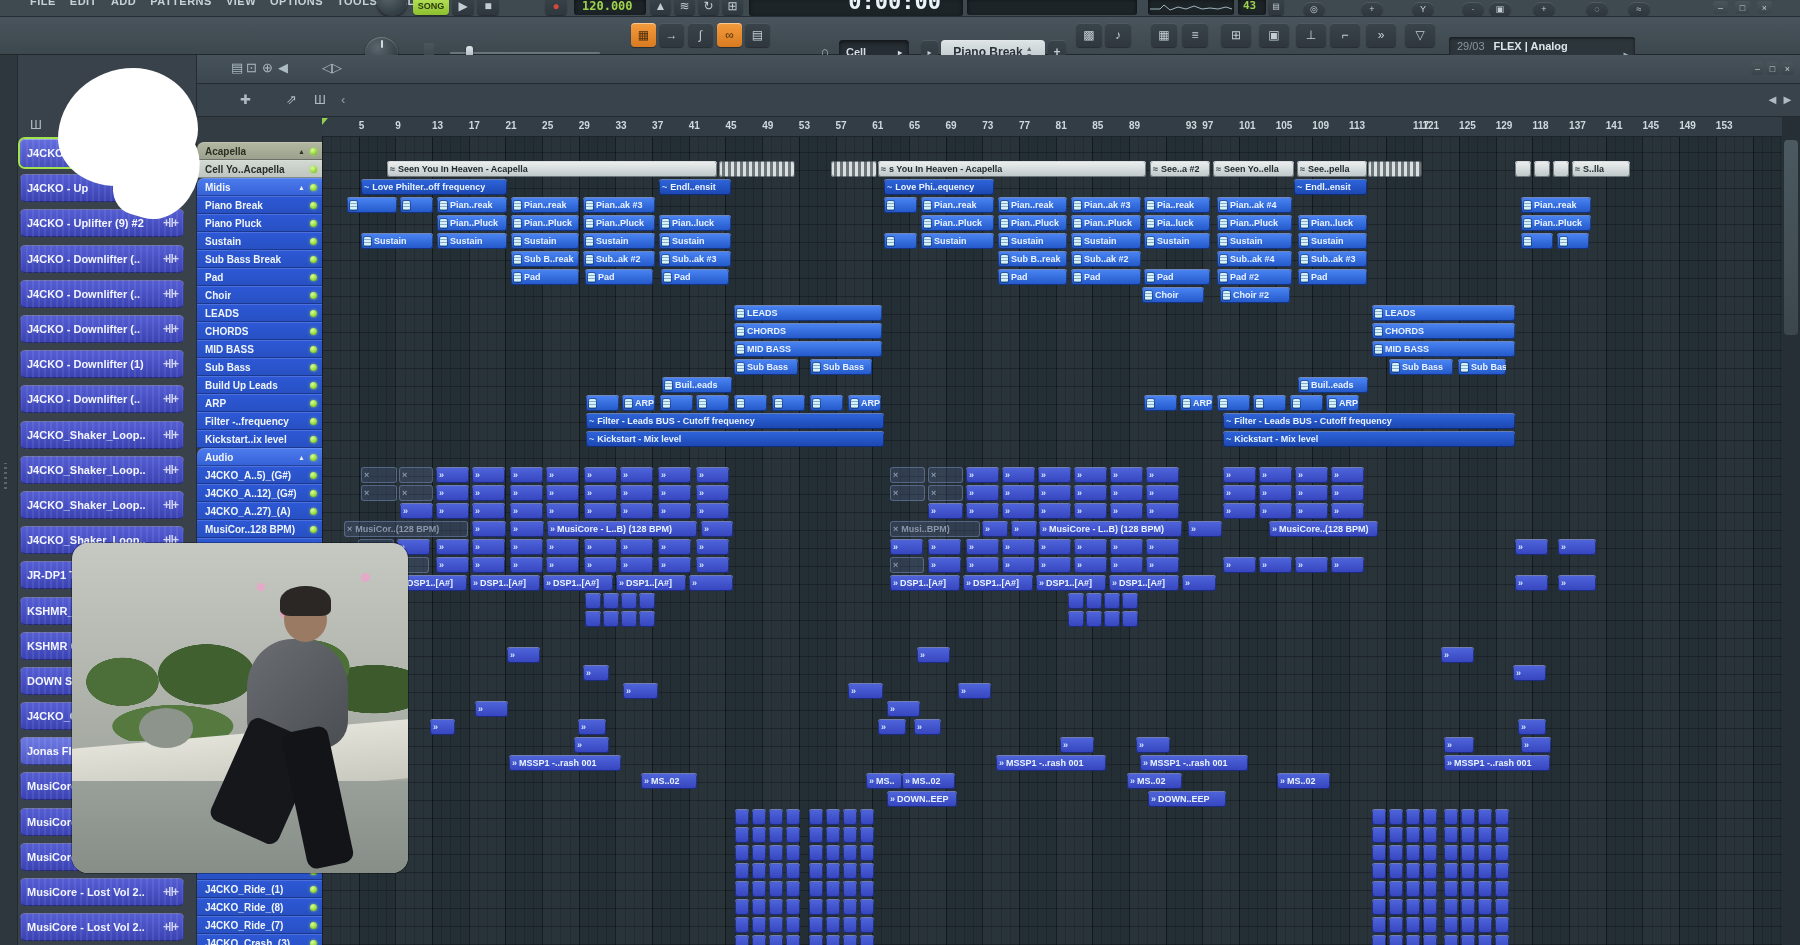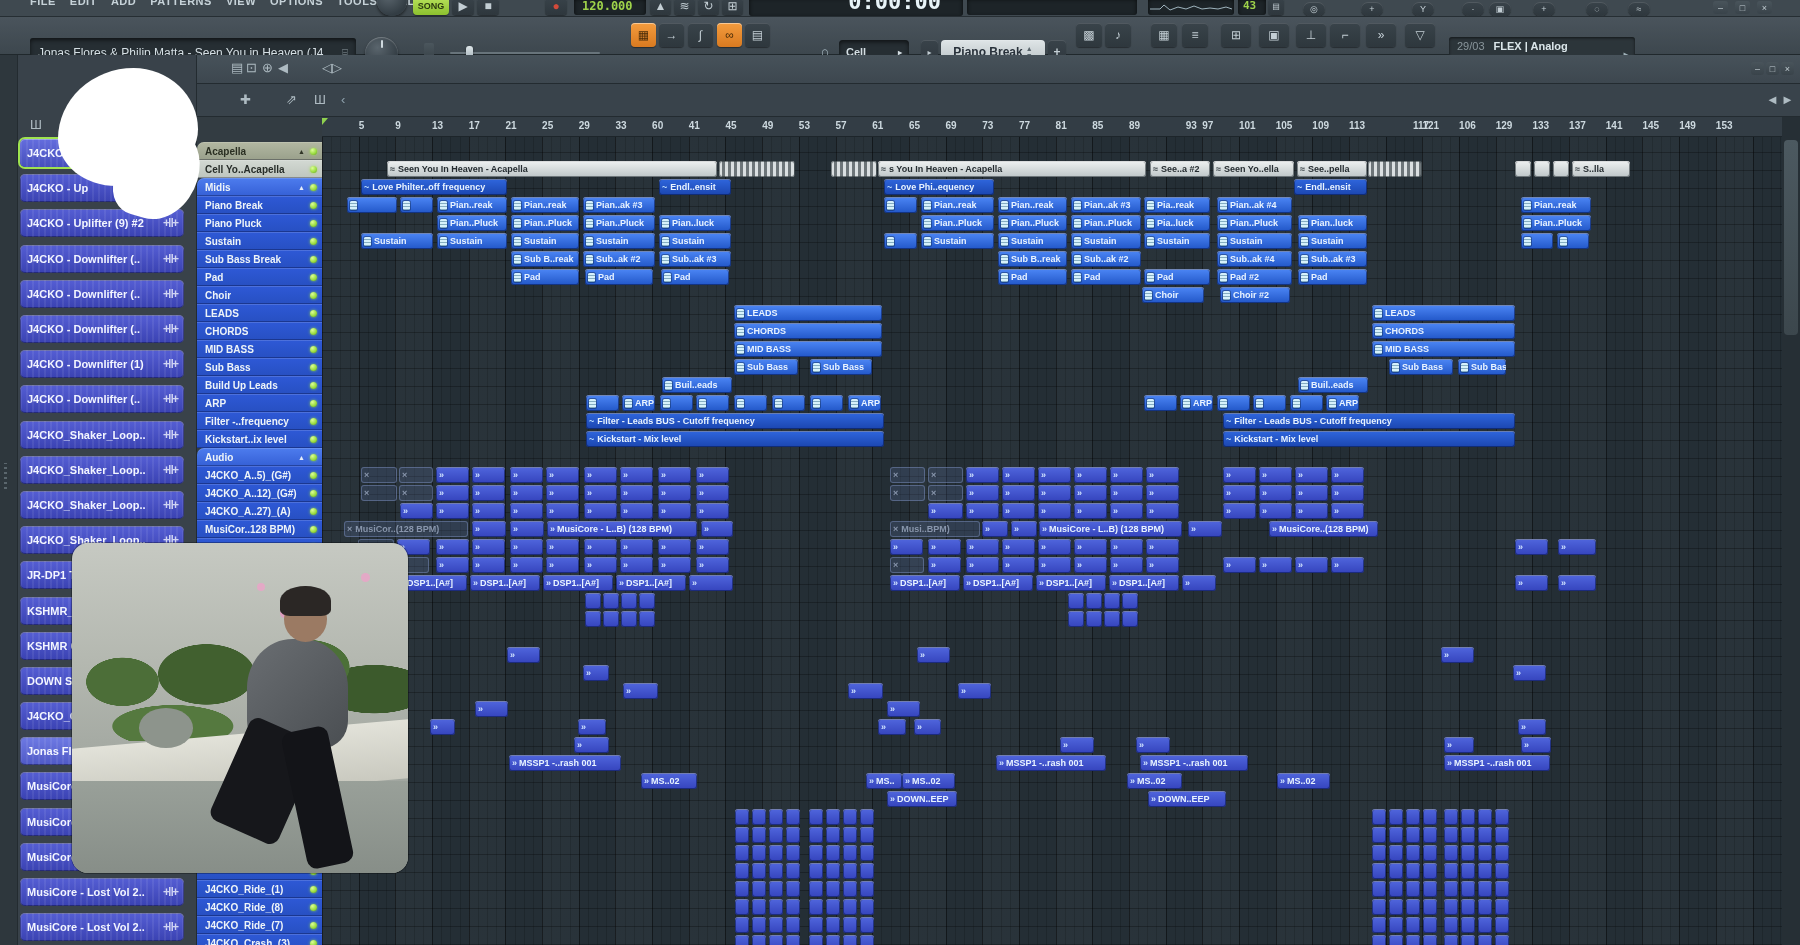--- a/index.html
+++ b/index.html
@@ -150,24 +150,20 @@
         <div class="btn" style="left: 1533px; top: 2px; width: 22px; height: 14px; font-size: 9px; border-radius: 7px;">+</div>
         <div class="btn" style="left: 1586px; top: 2px; width: 22px; height: 14px; font-size: 9px; border-radius: 7px;">◌</div>
         <div class="btn" style="left: 1628px; top: 2px; width: 22px; height: 14px; font-size: 9px; border-radius: 7px;">≈</div>
       </div>
     <div class="winbtn" style="left:1713px;top:1px;">–</div>
     <div class="winbtn" style="left:1735px;top:1px;">□</div>
     <div class="winbtn" style="left:1757px;top:1px;">×</div>
   </div>
 
   <div class="abs" id="row2">
-    <div class="abs" id="hint">
-        <span>Jonas Flores &amp; Philip Matta - Seen You in Heaven (J4</span>
-      <span style="margin-left:auto;color:#8d9aa1;font-size:10px;">⌸</span>
-    </div>
     <div class="knob abs" style="left:365px;top:20px;width:33px;height:33px;"></div>
     <div class="abs" style="left:424px;top:26px;width:10px;height:20px;background:linear-gradient(#4b565d,#353f45);border-radius:2px;"></div>
     <div class="abs" id="volline"></div>
     <div class="abs" id="volhandle"></div>
     <div id="mainbtns"></div>
     <div class="abs" style="left:820px;top:27px;color:#9fb0b8;font-size:13px;font-weight:bold;">∩</div>
     <div class="btn" style="left:839px;top:23px;width:70px;height:24px;justify-content:flex-start;padding:0 7px;background:#262e33;box-shadow:inset 0 2px 4px rgba(0,0,0,.6);font-size:11px;font-weight:bold;color:#d5dfe4;">
       <span>Cell</span>
         <span style="margin-left:auto;font-size:8px;">▸</span>
     </div>
@@ -526,21 +522,21 @@
 
   <div class="abs" id="timeline">
       <span class="tnum" style="left: 36.68px;">5</span>
       <span class="tnum" style="left: 73.36px;">9</span>
       <span class="tnum" style="left: 110.04px;">13</span>
       <span class="tnum" style="left: 146.72px;">17</span>
       <span class="tnum" style="left: 183.4px;">21</span>
       <span class="tnum" style="left: 220.08px;">25</span>
       <span class="tnum" style="left: 256.76px;">29</span>
       <span class="tnum" style="left: 293.44px;">33</span>
-      <span class="tnum" style="left: 330.12px;">60</span>
+      <span class="tnum" style="left: 330.12px;">37</span>
       <span class="tnum" style="left: 366.8px;">41</span>
       <span class="tnum" style="left: 403.48px;">45</span>
       <span class="tnum" style="left: 440.16px;">49</span>
       <span class="tnum" style="left: 476.84px;">53</span>
       <span class="tnum" style="left: 513.52px;">57</span>
       <span class="tnum" style="left: 550.2px;">61</span>
       <span class="tnum" style="left: 586.88px;">65</span>
       <span class="tnum" style="left: 623.56px;">69</span>
       <span class="tnum" style="left: 660.24px;">73</span>
       <span class="tnum" style="left: 696.92px;">77</span>
@@ -548,23 +544,23 @@
       <span class="tnum" style="left: 770.28px;">85</span>
       <span class="tnum" style="left: 806.96px;">89</span>
       <span class="tnum" style="left: 843.64px; padding-left: 20px;">93</span>
       <span class="tnum" style="left: 880.32px;">97</span>
       <span class="tnum" style="left: 917px;">101</span>
       <span class="tnum" style="left: 953.68px;">105</span>
       <span class="tnum" style="left: 990.36px;">109</span>
       <span class="tnum" style="left: 1027.04px;">113</span>
       <span class="tnum" style="left: 1091px;">117</span>
       <span class="tnum" style="left: 1100.4px;">121</span>
-      <span class="tnum" style="left: 1137.08px;">106</span>
+      <span class="tnum" style="left: 1137.08px;">125</span>
       <span class="tnum" style="left: 1173.76px;">129</span>
-      <span class="tnum" style="left: 1210.44px;">133</span>
+      <span class="tnum" style="left: 1210.44px;">118</span>
       <span class="tnum" style="left: 1247.12px;">137</span>
       <span class="tnum" style="left: 1283.8px;">141</span>
       <span class="tnum" style="left: 1320.48px;">145</span>
       <span class="tnum" style="left: 1357.16px;">149</span>
       <span class="tnum" style="left: 1393.84px;">153</span>
     </div>
   <div class="abs" id="marker"></div>
   <div class="abs" id="grid"></div>
   <div id="cliplayer">
       <div class="clip a" style="left: 387px; top: 161px; width: 330px;">

